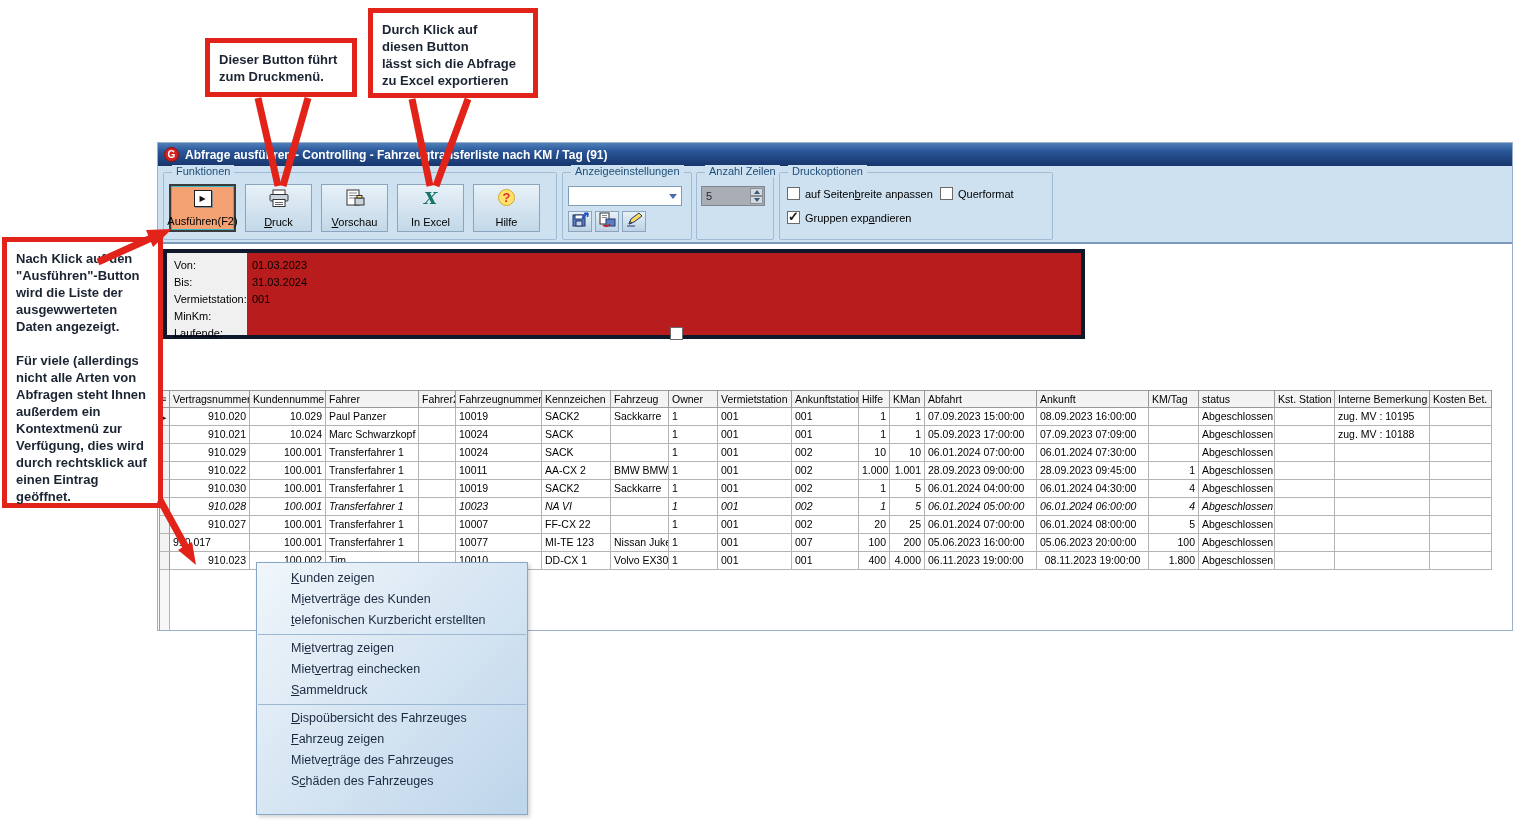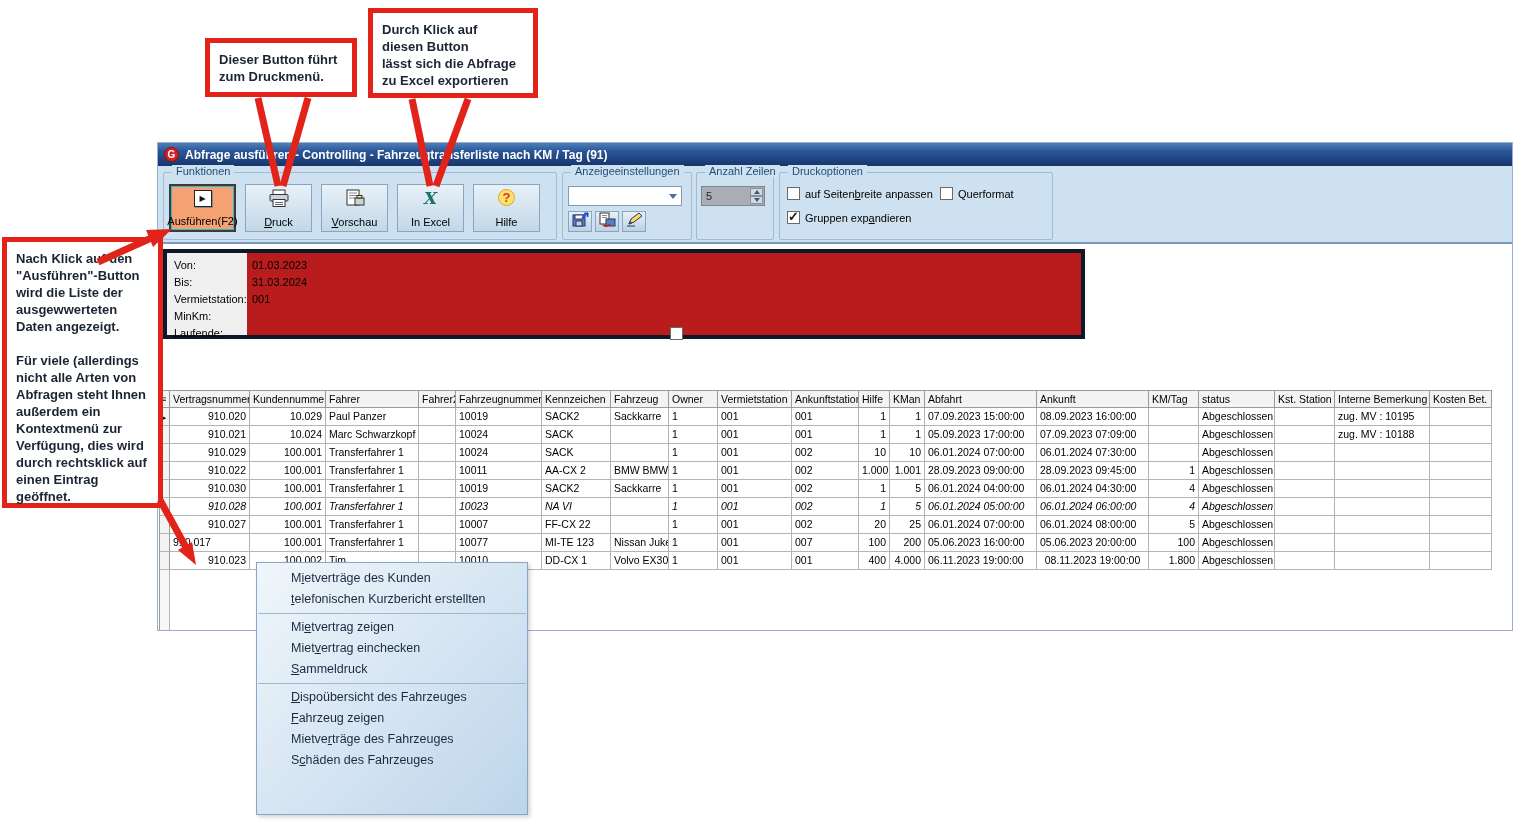--- a/index.html
+++ b/index.html
@@ -484,20 +484,21 @@
             <div class="gcell" style="width: 60px; text-align: left;"></div>
             <div class="gcell" style="width: 95px; text-align: left;"></div>
             <div class="gcell" style="width: 62px; text-align: left;"></div>
           </div>
         </div>
       <div id="empty-strip"></div>
     </div>
   </div>
 
   <div id="context-menu">
+      <div class="menu-item"><span class="u">K</span>unden zeigen</div>
       <div class="menu-item">M<span class="u">i</span>etverträge des Kunden</div>
       <div class="menu-item"><span class="u">t</span>elefonischen Kurzbericht erstellten</div>
       <div class="menu-sep"></div>
       <div class="menu-item">Mi<span class="u">e</span>tvertrag zeigen</div>
       <div class="menu-item">Miet<span class="u">v</span>ertrag einchecken</div>
       <div class="menu-item"><span class="u">S</span>ammeldruck</div>
       <div class="menu-sep"></div>
       <div class="menu-item"><span class="u">D</span>ispoübersicht des Fahrzeuges</div>
       <div class="menu-item"><span class="u">F</span>ahrzeug zeigen</div>
       <div class="menu-item">Mietve<span class="u">r</span>träge des Fahrzeuges</div>

